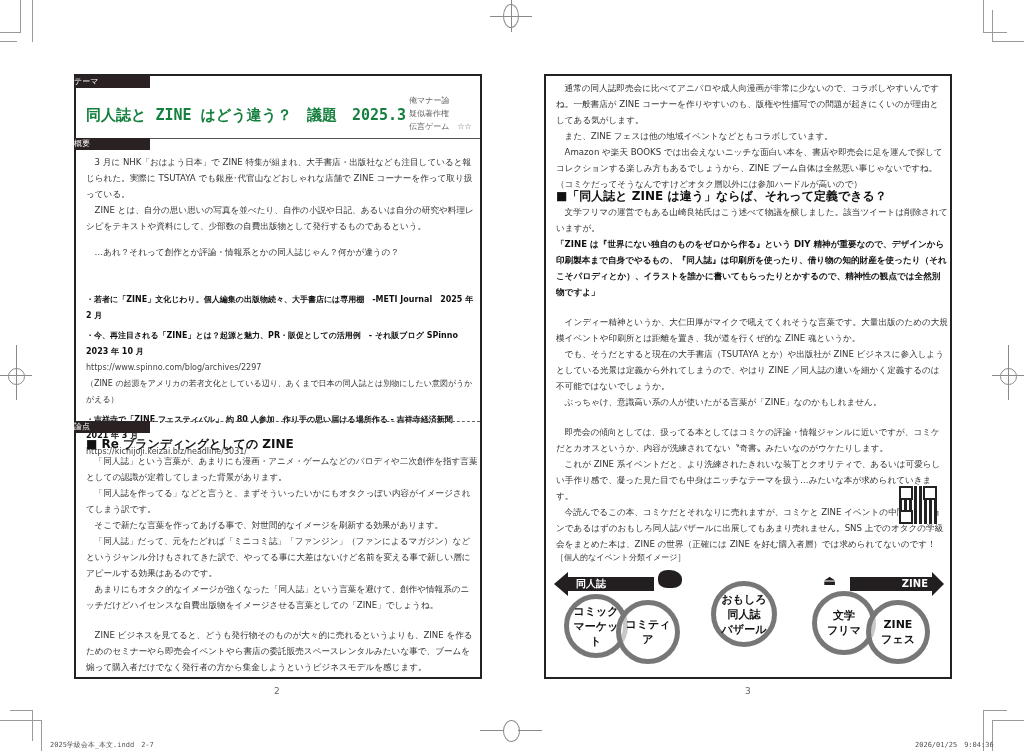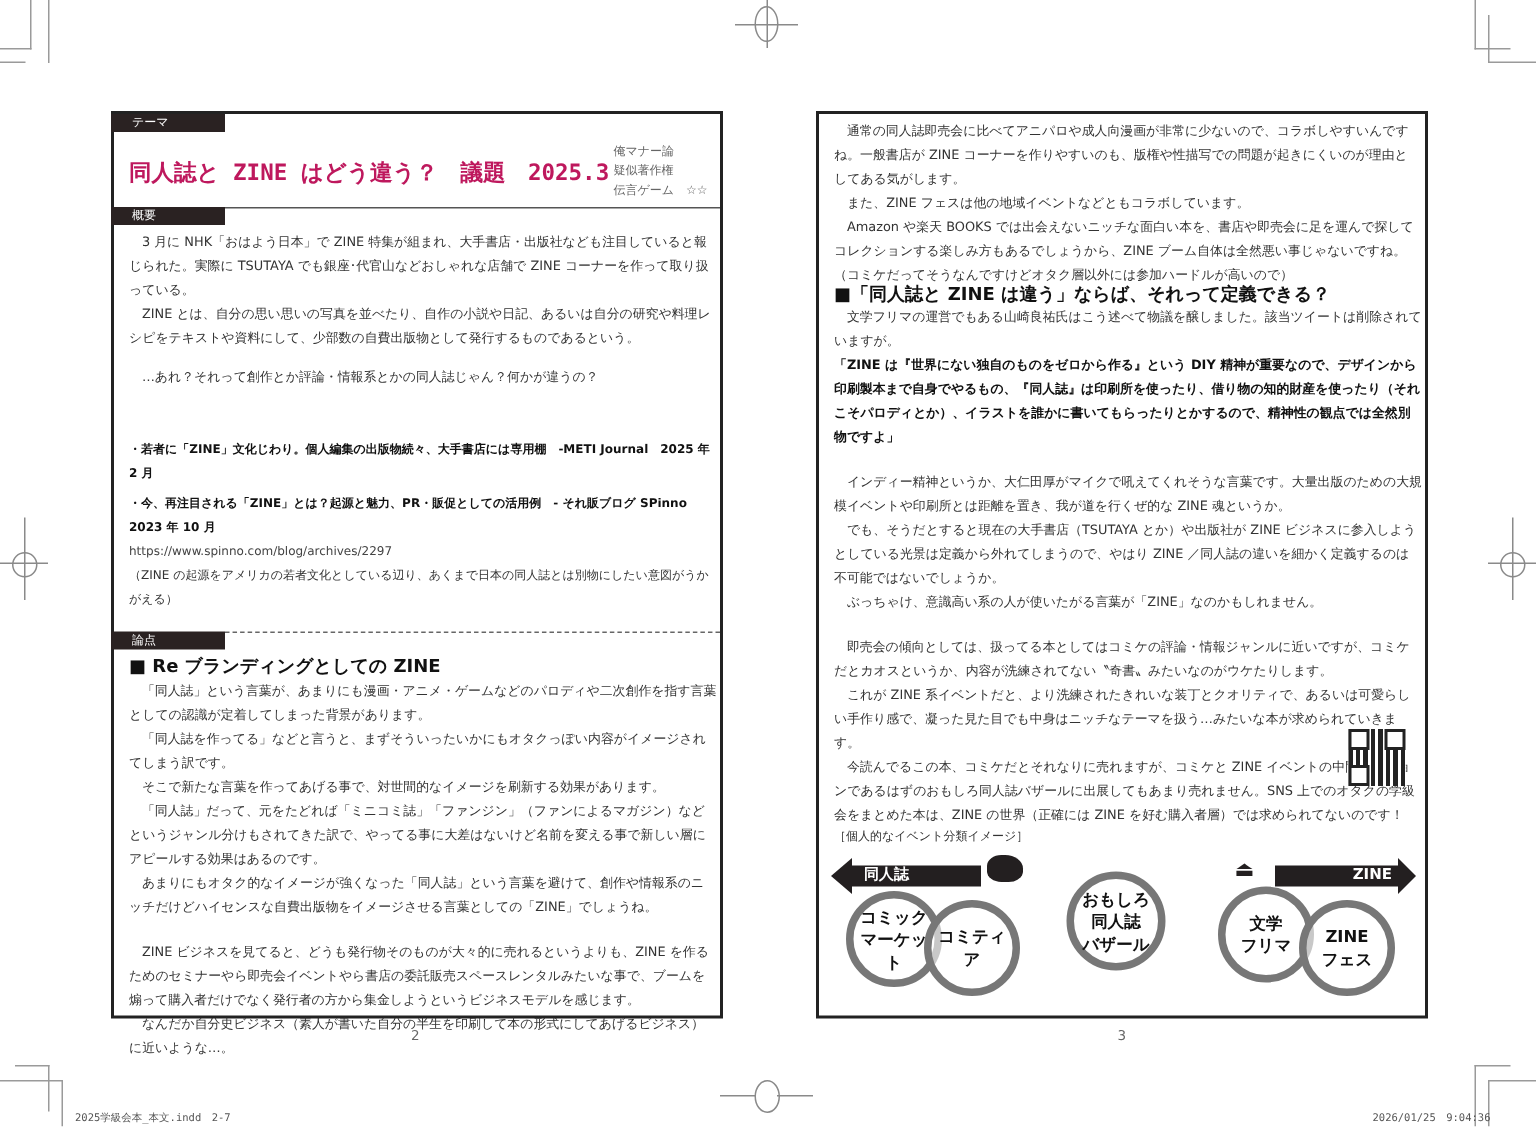--- a/index.html
+++ b/index.html
@@ -6,29 +6,29 @@
   body { width:1024px; height:751px; background:#ffffff; position:relative; overflow:hidden;
          font-family:"DejaVu Sans", sans-serif; color:#222; }
   
   .mark { position:absolute; background:#9a9a9a; }
   .reg { position:absolute; width:16px; height:24px; border:1px solid #8a8a8a; border-radius:50%; box-sizing:border-box; }
   .regv { position:absolute; width:1px; background:#8a8a8a; }
   .regh { position:absolute; height:1px; background:#8a8a8a; }
 
   .page-box { position:absolute; border:2px solid #222; box-sizing:border-box; background:#fff; }
   .label-tab { position:absolute; left:-2px; height:12px; width:76px; background:#2a2222;
-               color:#fff; font-size:8px; line-height:12px; padding-left:14px; box-sizing:border-box; }
+               color:#fff; font-size:8px; line-height:12px; box-sizing:border-box; }
   .hr-solid { position:absolute; left:0; right:0; height:0; border-top:1px solid #555; }
   .hr-dash { position:absolute; left:74px; right:0; height:0; border-top:1px dashed #666; }
   .txt { position:absolute; font-size:8.6px; line-height:16px; color:#333; }
   .txt p { margin:0; text-indent:1em; }
   .txt p.noind { text-indent:0; }
   .bold { font-weight:bold; color:#111; }
   .url { color:#444; }
-  .title { position:absolute; font-family:"DejaVu Sans Mono", monospace; font-weight:bold; font-size:15px; color:#be185d; }
+  .title { position:absolute; font-family:"DejaVu Sans Mono", monospace; font-weight:bold; font-size:15px; color:#15803d; }
   .side-notes { position:absolute; font-size:8px; line-height:13px; color:#666; }
   .h2 { position:absolute; font-weight:bold; font-size:12px; color:#111; }
   .pagenum { position:absolute; font-size:9px; color:#666; }
   .footer { position:absolute; font-size:7px; color:#555; font-family:"DejaVu Sans Mono", monospace; }
 
   
   .arrow-bar { position:absolute; height:14px; background:#231f20; color:#fff; font-weight:bold; font-size:10px; line-height:14px; }
   .circle { position:absolute; border-radius:50%; border:5px solid #777; box-sizing:border-box;
             display:flex; align-items:center; justify-content:center; text-align:center;
             font-weight:bold; font-size:11px; line-height:15px; color:#111; background:rgba(255,255,255,0.6); }
@@ -103,33 +103,36 @@
 
   <div class="txt" style="left:10px;top:216px;width:392px;font-size:8px;">
     <div style="margin-bottom:4px;">
       <div class="bold">・若者に「ZINE」文化じわり。個人編集の出版物続々、大手書店には専用棚　-METI Journal　2025 年 2 月</div>
     </div>
     <div style="margin-bottom:4px;">
       <div class="bold">・今、再注目される「ZINE」とは？起源と魅力、PR・販促としての活用例　- それ販ブログ SPinno　2023 年 10 月</div>
       <div class="url">https://www.spinno.com/blog/archives/2297</div>
       <div>（ZINE の起源をアメリカの若者文化としている辺り、あくまで日本の同人誌とは別物にしたい意図がうかがえる）</div>
     </div>
+    <div>
+      <div class="bold">・吉祥寺で「ZINE フェスティバル」 約 80 人参加　作り手の思い届ける場所作る - 吉祥寺経済新聞　2021 年 3 月</div>
+      <div class="url">https://kichijoji.keizai.biz/headline/3031/</div>
+    </div>
   </div>
 
   <div class="hr-dash" style="top:345px;"></div>
   <div class="label-tab" style="top:345px;">論点</div>
   <div class="h2" style="left:10px;top:360px;text-align:right;">■ Re ブランディングとしての ZINE</div>
   <div class="txt" style="left:10px;top:377px;width:392px;">
     <p>「同人誌」という言葉が、あまりにも漫画・アニメ・ゲームなどのパロディや二次創作を指す言葉としての認識が定着してしまった背景があります。</p>
     <p>「同人誌を作ってる」などと言うと、まずそういったいかにもオタクっぽい内容がイメージされてしまう訳です。</p>
     <p>そこで新たな言葉を作ってあげる事で、対世間的なイメージを刷新する効果があります。</p>
     <p>「同人誌」だって、元をたどれば「ミニコミ誌」「ファンジン」（ファンによるマガジン）などというジャンル分けもされてきた訳で、やってる事に大差はないけど名前を変える事で新しい層にアピールする効果はあるのです。</p>
     <p>あまりにもオタク的なイメージが強くなった「同人誌」という言葉を避けて、創作や情報系のニッチだけどハイセンスな自費出版物をイメージさせる言葉としての「ZINE」でしょうね。</p>
     <p style="margin-top:14px;">ZINE ビジネスを見てると、どうも発行物そのものが大々的に売れるというよりも、ZINE を作るためのセミナーやら即売会イベントやら書店の委託販売スペースレンタルみたいな事で、ブームを煽って購入者だけでなく発行者の方から集金しようというビジネスモデルを感じます。</p>
-    <p>なんだか自分史ビジネス（素人が書いた自分の半生を印刷して本の形式にしてあげるビジネス）に近いような…。</p>
   </div>
 </div>
 <div class="pagenum" style="left:274px;top:686px;">2</div>
 
 <div class="page-box" style="left:544px;top:74px;width:408px;height:605px;">
   <div class="txt" style="left:10px;top:4px;width:390px;">
     <p>通常の同人誌即売会に比べてアニパロや成人向漫画が非常に少ないので、コラボしやすいんですね。一般書店が ZINE コーナーを作りやすいのも、版権や性描写での問題が起きにくいのが理由としてある気がします。</p>
     <p>また、ZINE フェスは他の地域イベントなどともコラボしています。</p>
     <p>Amazon や楽天 BOOKS では出会えないニッチな面白い本を、書店や即売会に足を運んで探してコレクションする楽しみ方もあるでしょうから、ZINE ブーム自体は全然悪い事じゃないですね。</p>
     <p class="noind">（コミケだってそうなんですけどオタク層以外には参加ハードルが高いので）</p>

